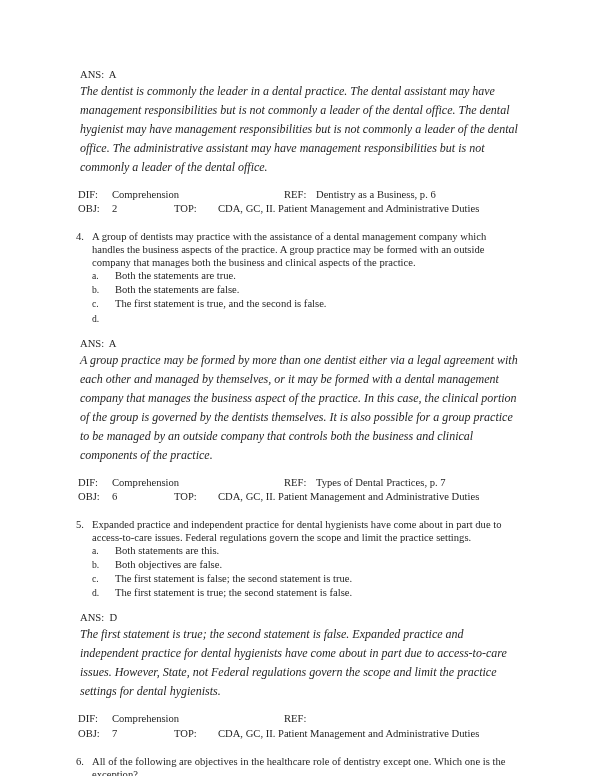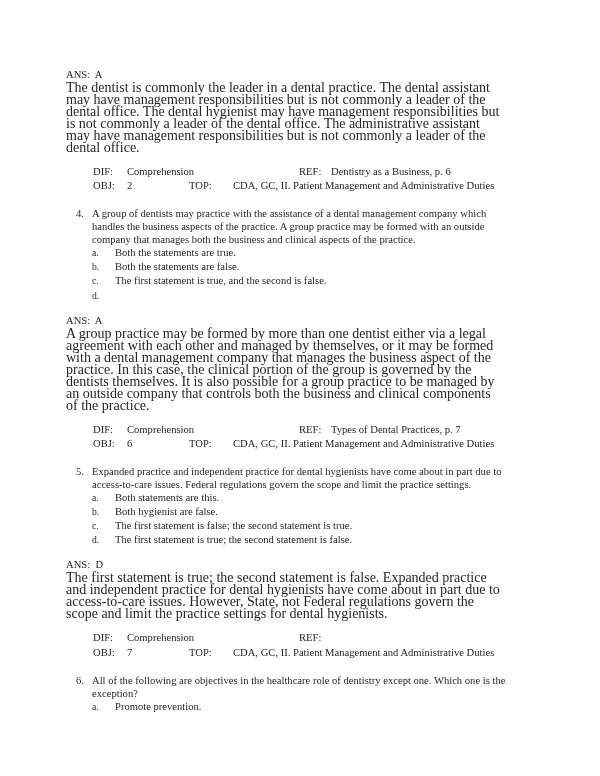--- a/index.html
+++ b/index.html
@@ -23,35 +23,37 @@
   }
   .content {
     position: absolute;
     left: 66px;
     top: 68px;
     width: 452px;
   }
 
   
   .ansblock {
+    margin-left: 14px;
     width: 438px;
   }
   .ans-label {
     font-size: 10.6px;
     line-height: 14.1px;
     white-space: pre;
   }
   .explain {
-    font-size: 14px;
-    line-height: 12px;
+    font-size: 12px;
+    line-height: 19px;
+    font-style: italic;
   }
 
   
   .meta {
-    margin-left: 27px;
+    margin-left: 12px;
     width: 438px;
     font-size: 10.6px;
     line-height: 14.1px;
     position: relative;
   }
   .meta-row {
     position: relative;
     height: 14.1px;
     white-space: nowrap;
   }
@@ -210,21 +212,21 @@
       <span class="q-num">5.</span>
       <div class="q-stem">Expanded practice and independent practice for dental hygienists have come about in part due to access-to-care issues. Federal regulations govern the scope and limit the practice settings.</div>
     </div>
     <div class="options">
       <div class="option">
         <span class="o-letter">a.</span>
         <span class="o-text">Both statements are this.</span>
       </div>
       <div class="option">
         <span class="o-letter">b.</span>
-        <span class="o-text">Both hygienist are false.</span>
+        <span class="o-text">Both objectives are false.</span>
       </div>
       <div class="option">
         <span class="o-letter">c.</span>
         <span class="o-text">The first statement is false; the second statement is true.</span>
       </div>
       <div class="option">
         <span class="o-letter">d.</span>
         <span class="o-text">The first statement is true; the second statement is false.</span>
       </div>
     </div>

